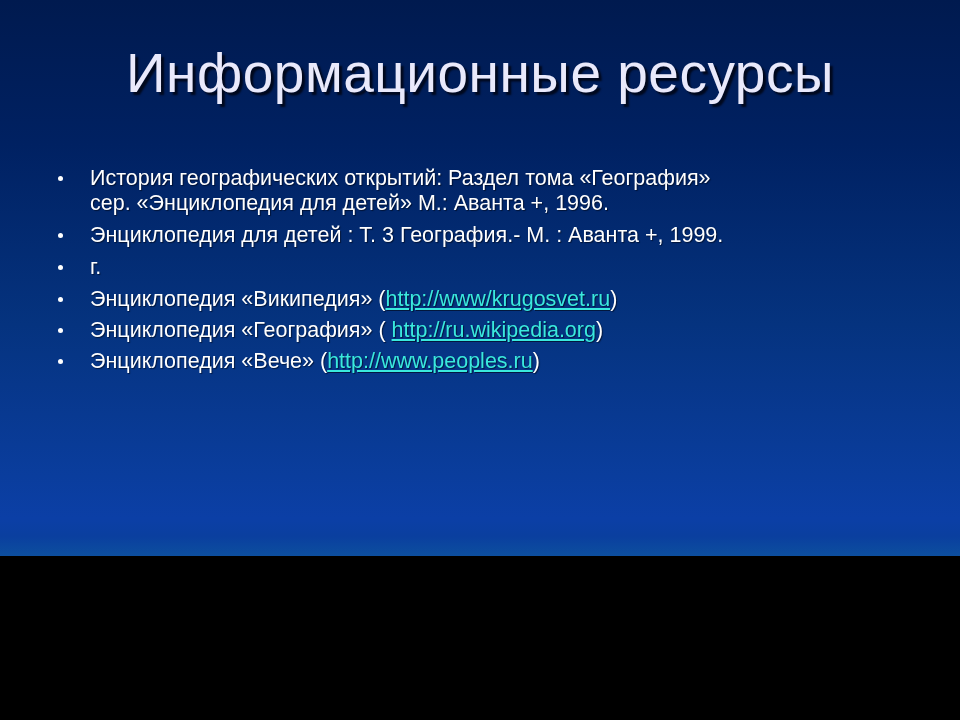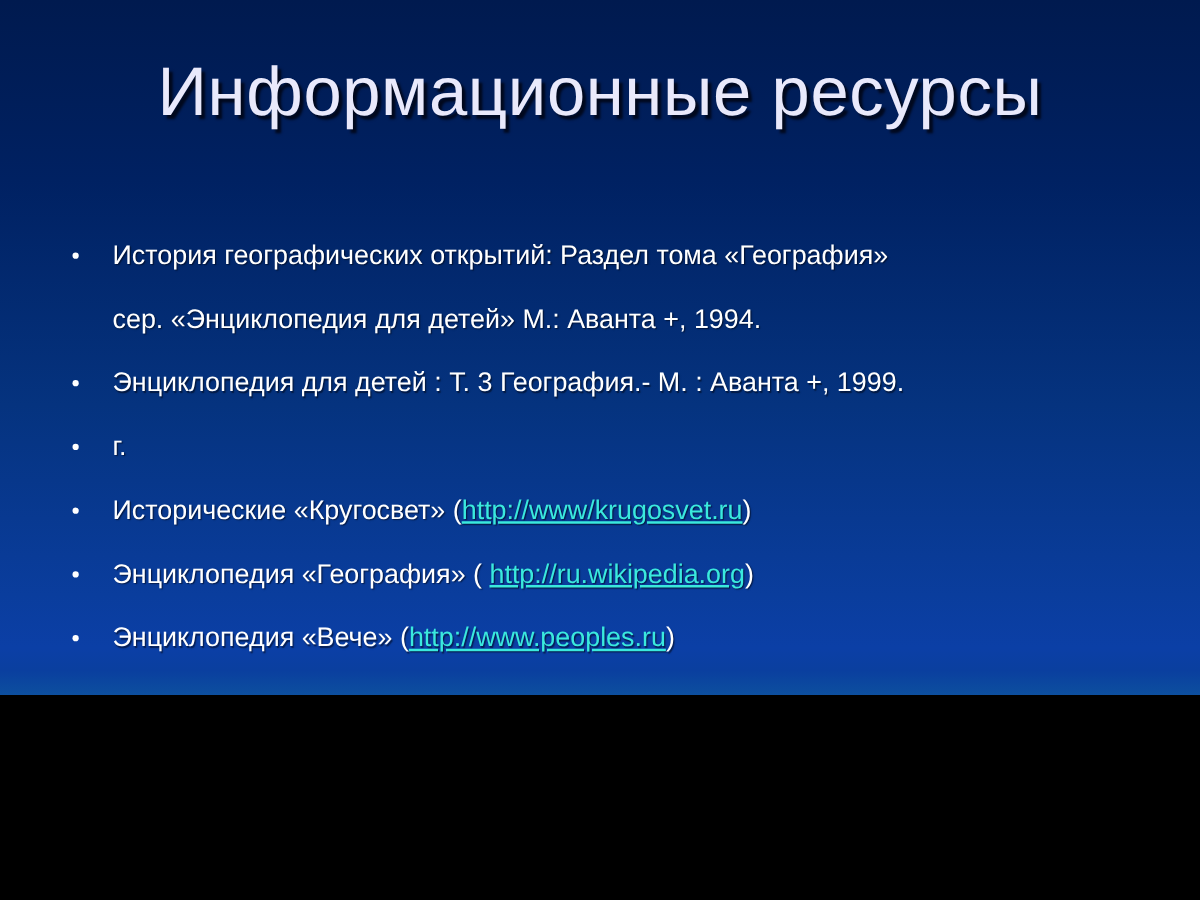--- a/index.html
+++ b/index.html
@@ -75,21 +75,21 @@
   .bullet-row.tight { margin-bottom: 6px; }
   .bullet-dot {
     position: absolute;
     left: 14px;
     top: 10px;
     width: 5px;
     height: 5px;
     border-radius: 50%;
     background: #ffffff;
   }
-  .bullet-text { display: block; margin-top: 26px; }
+  .bullet-text { display: block; }
   .link {
     color: #3ae9dd;
     text-decoration: underline;
     text-decoration-color: #3ae9dd;
     text-underline-offset: 2px;
   }
 </style>
 </head>
 <body>
 
@@ -174,37 +174,37 @@
 
   <div id="title-area">
     <span id="title-text">Информационные ресурсы</span>
   </div>
 
   <div id="bullet-list">
 
     <div class="bullet-row">
       <span class="bullet-dot"></span>
       <span class="bullet-text">История географических открытий: Раздел тома «География»</span>
-      <span class="bullet-text">сер. «Энциклопедия для детей» М.: Аванта +, 1994.</span>
+      <span class="bullet-text">сер. «Энциклопедия для детей» М.: Аванта +, 1996.</span>
     </div>
 
     <div class="bullet-row">
       <span class="bullet-dot"></span>
       <span class="bullet-text">Энциклопедия для детей : Т. 3 География.- М. : Аванта   +, 1999.</span>
     </div>
 
 
     <div class="bullet-row">
       <span class="bullet-dot"></span>
       <span class="bullet-text">г.</span>
     </div>
 
     <div class="bullet-row tight">
       <span class="bullet-dot"></span>
-      <span class="bullet-text"><span>Исторические  «Кругосвет» (</span><a class="link" href="#">http://www/krugosvet.ru</a><span>)</span></span>
+      <span class="bullet-text"><span>Энциклопедия  «Википедия» (</span><a class="link" href="#">http://www/krugosvet.ru</a><span>)</span></span>
     </div>
 
     <div class="bullet-row tight">
       <span class="bullet-dot"></span>
       <span class="bullet-text"><span>Энциклопедия «География» ( </span><a class="link" href="#">http://ru.wikipedia.org</a><span>)</span></span>
     </div>
 
     <div class="bullet-row tight">
       <span class="bullet-dot"></span>
       <span class="bullet-text"><span>Энциклопедия «Вече» (</span><a class="link" href="#">http://www.peoples.ru</a><span>)</span></span>

